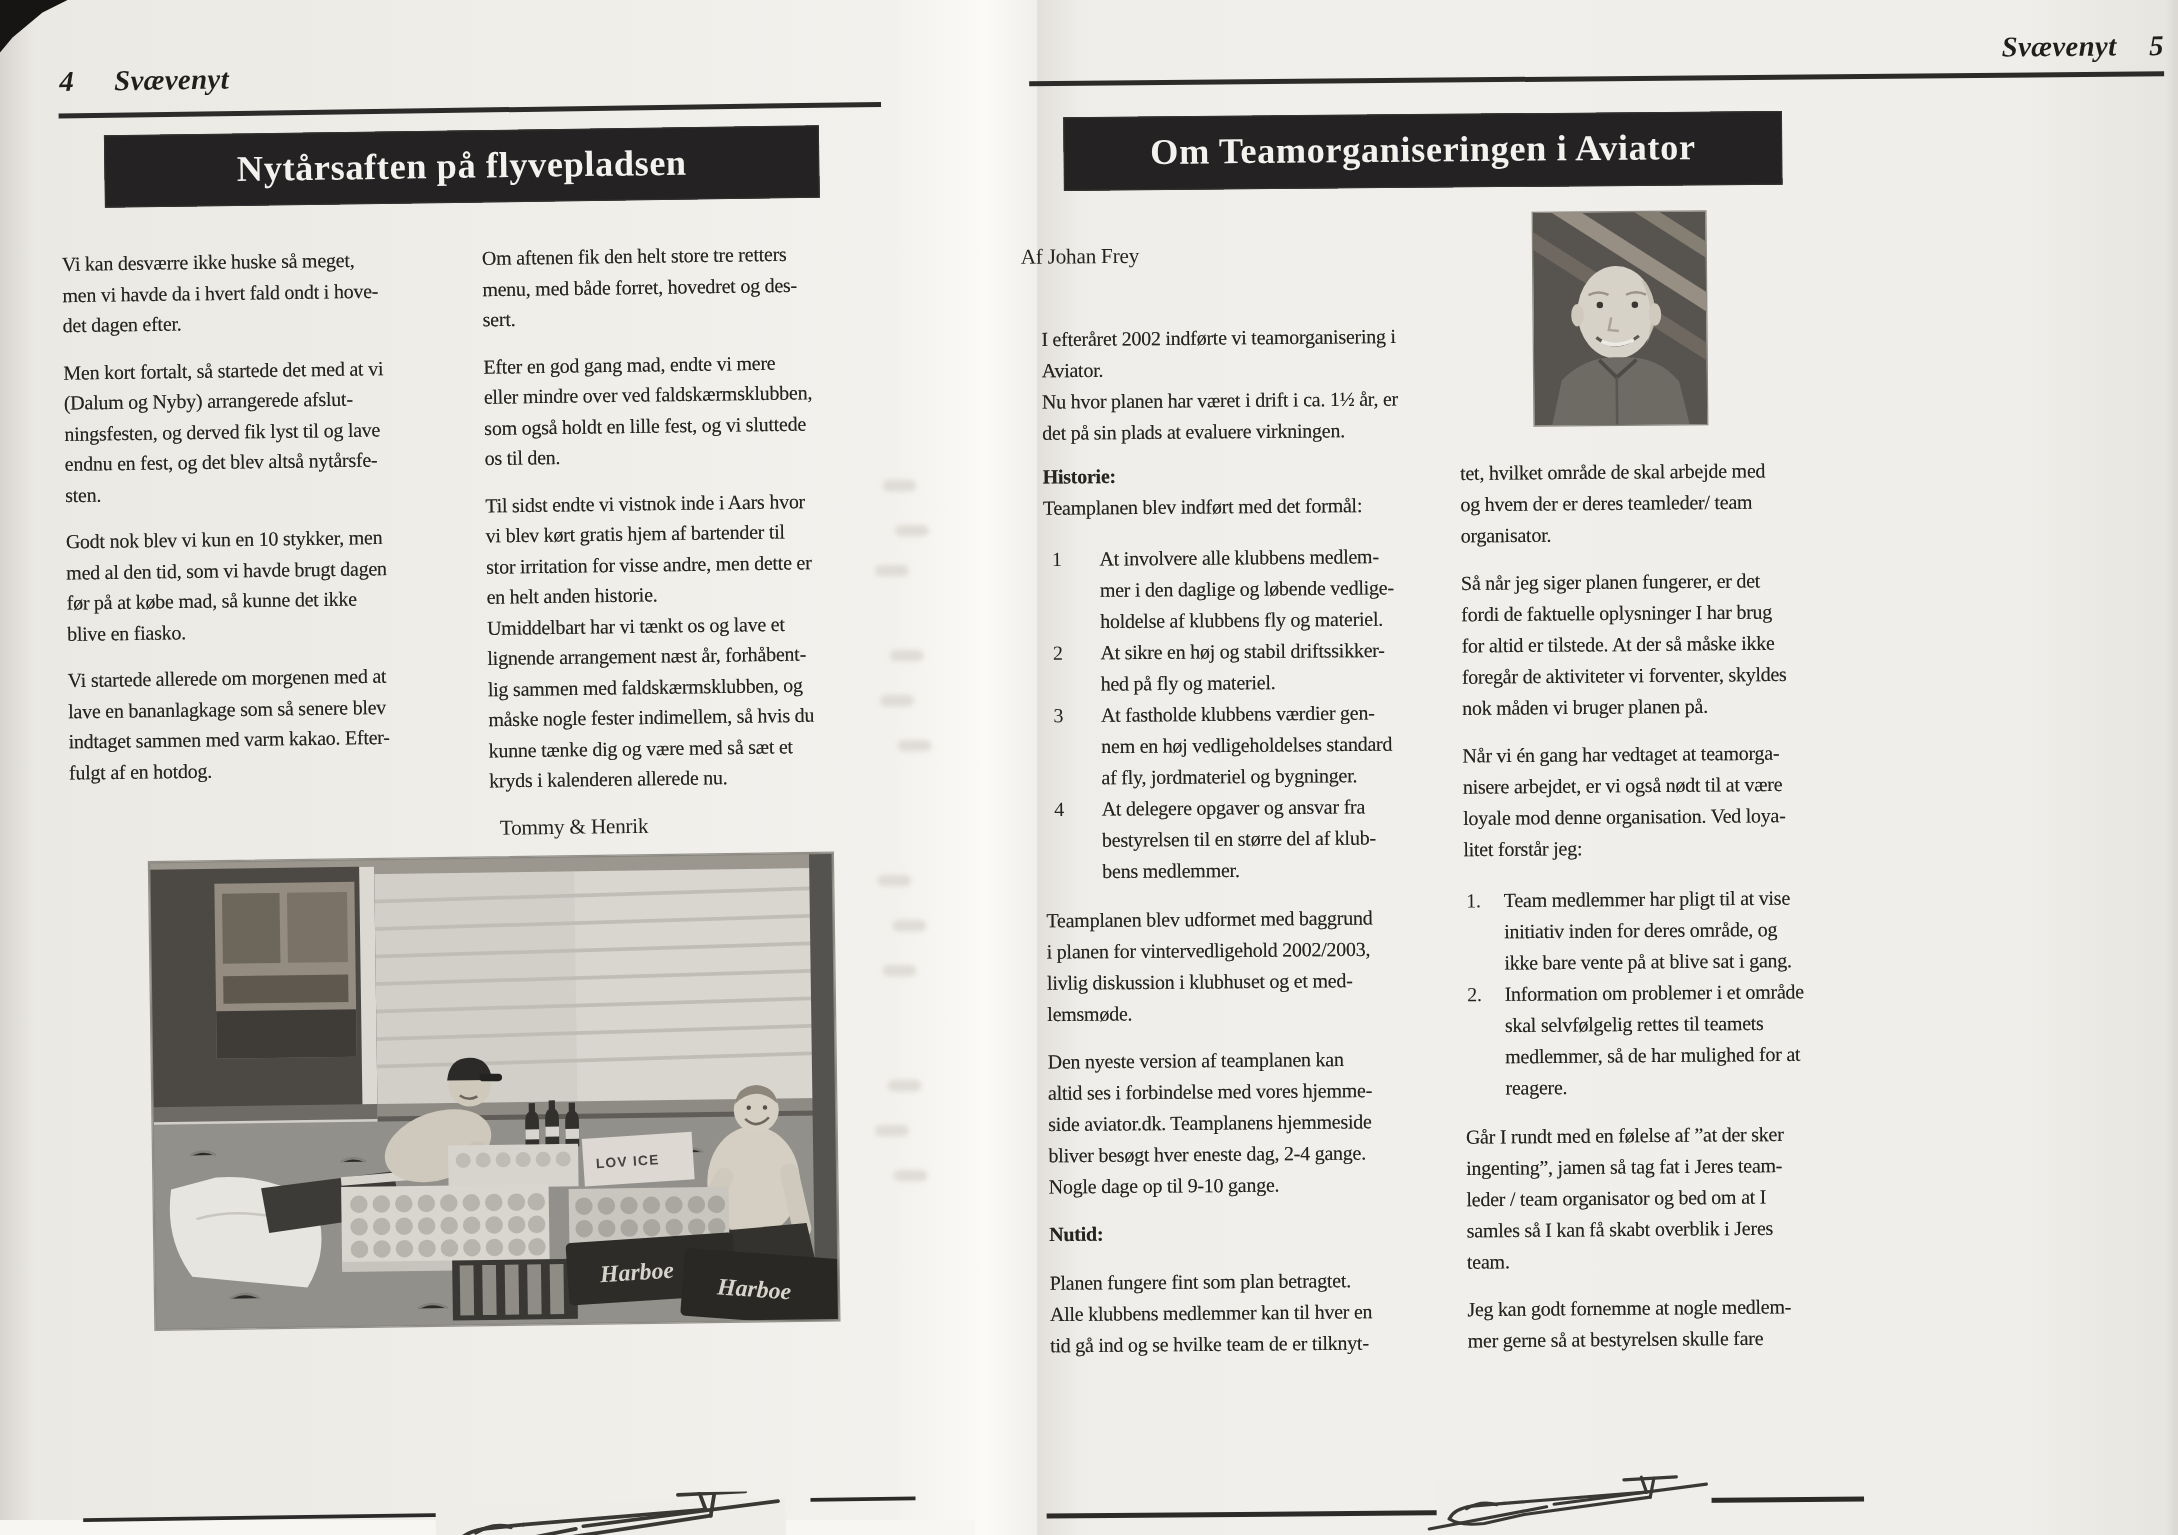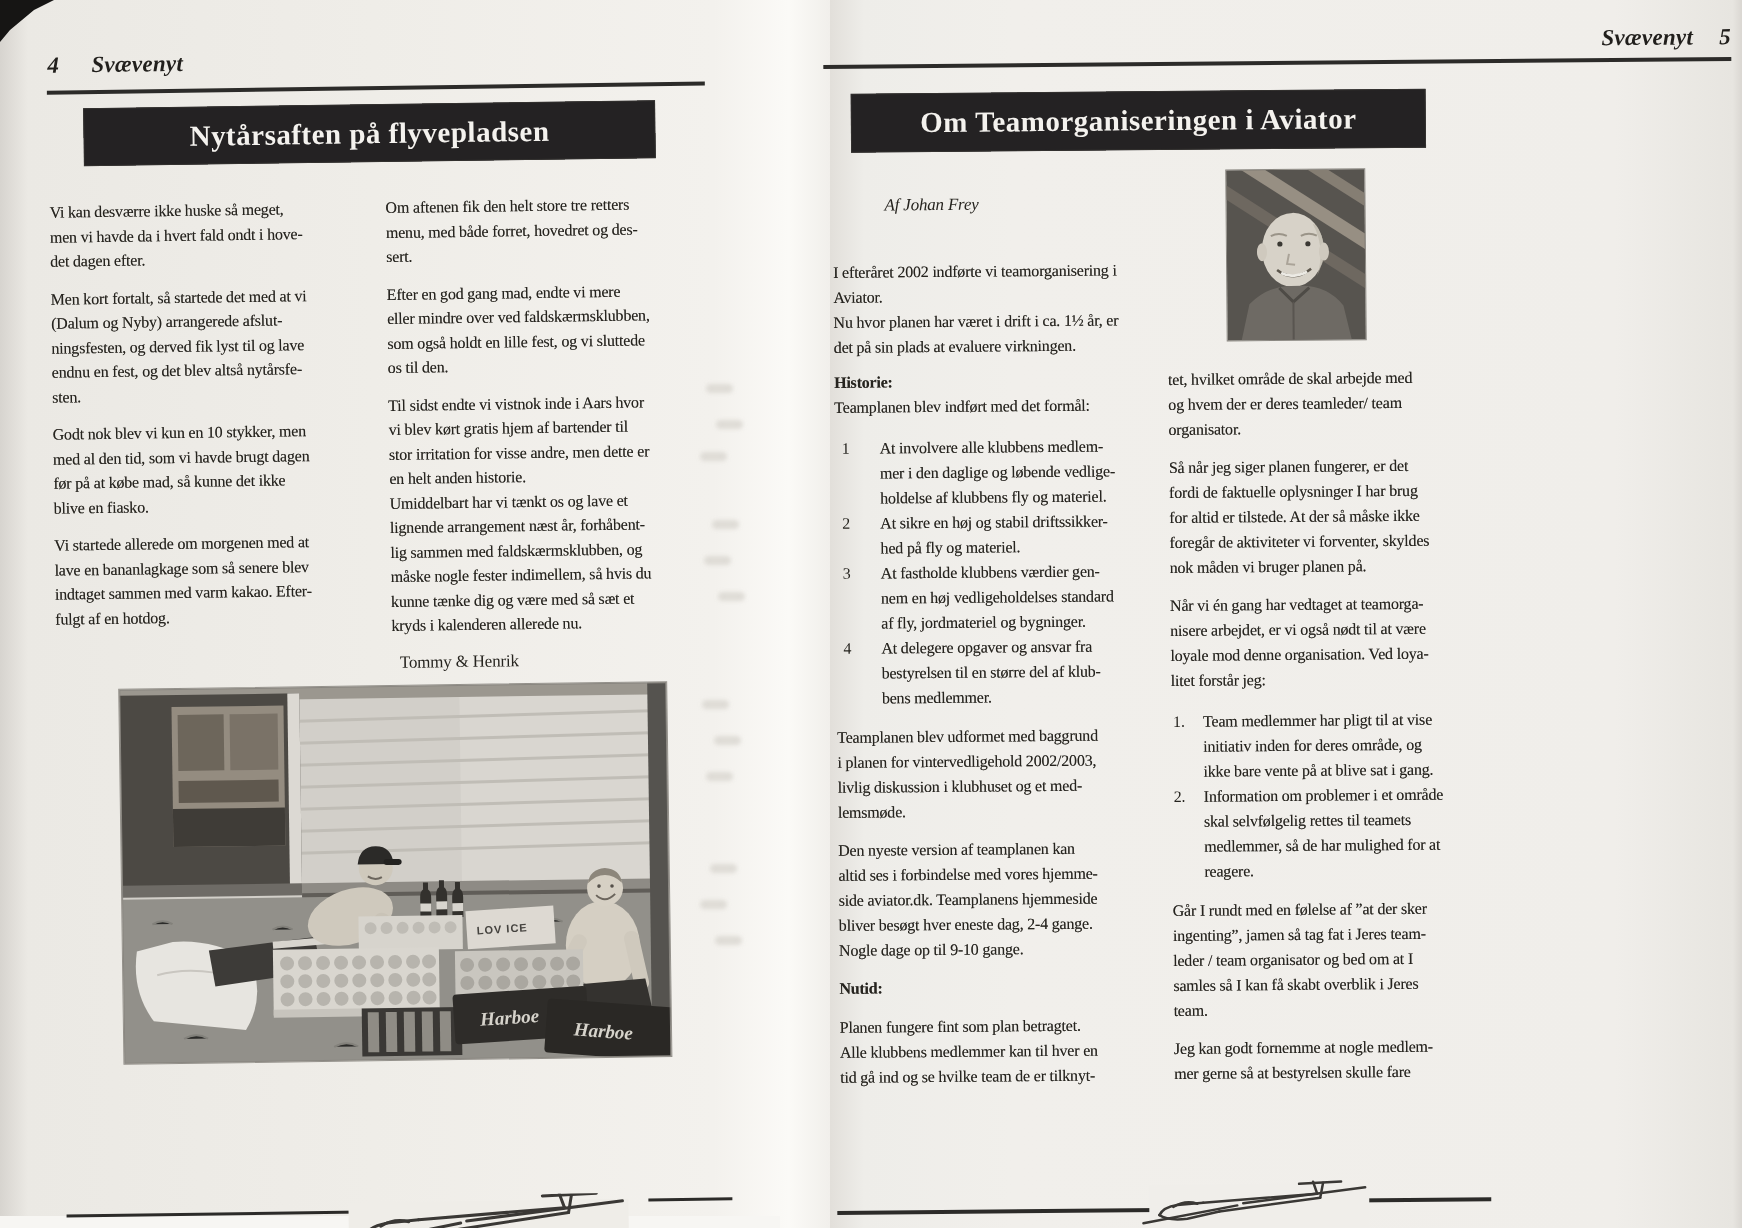--- a/index.html
+++ b/index.html
@@ -39,21 +39,21 @@
   .cols{position:absolute;display:flex;}
   .lp-cols{left:55px;top:196px;width:660px;gap:12px;}
   .rp-cols{left:836px;top:366px;width:656px;gap:12px;}
   .col{width:324px;}
   .rp-cols .col{width:322px;}
   .para{white-space:pre-line;font-size:16px;line-height:24.5px;letter-spacing:-.2px;
     margin:0 0 13px;text-shadow:0 0 .4px rgba(45,42,36,.55);}
   .rp-cols .para,.intro{line-height:25px;}
   .bold-head{font-weight:700;margin-bottom:0;}
   .signature{margin-top:14px;text-indent:8px;font-size:17px;letter-spacing:-.2px;}
-  .byline{position:absolute;left:888px;top:192px;font-size:17px;letter-spacing:-.2px;font-style:italic;}
+  .byline{position:absolute;left:820px;top:192px;font-size:17px;letter-spacing:-.2px;}
   .intro{position:absolute;left:836px;top:240px;width:400px;white-space:pre-line;
     font-size:16px;letter-spacing:-.2px;text-shadow:0 0 .4px rgba(45,42,36,.55);}
   .list{margin:16px 0 14px;}
   .li{display:flex;}
   .li .num{flex:none;width:38px;padding-left:7px;font-size:16px;line-height:25px;letter-spacing:-.2px;}
   .li .li-text{margin:0;flex:1;}
   .colB .li .num{width:30px;padding-left:2px;}
   
   .photo{position:absolute;left:118px;top:686px;width:547px;height:374px;margin:0;
     background:#c8c5bf;outline:1px solid #94918b;}

